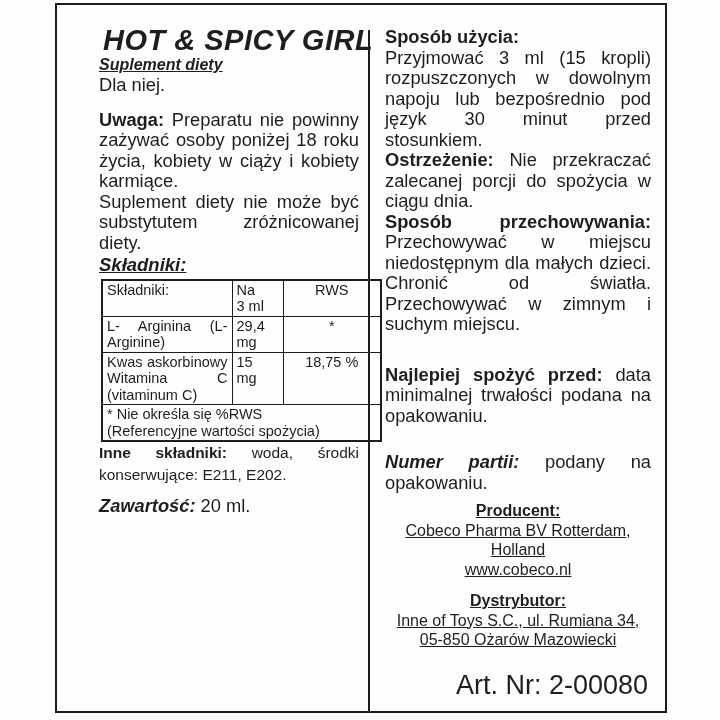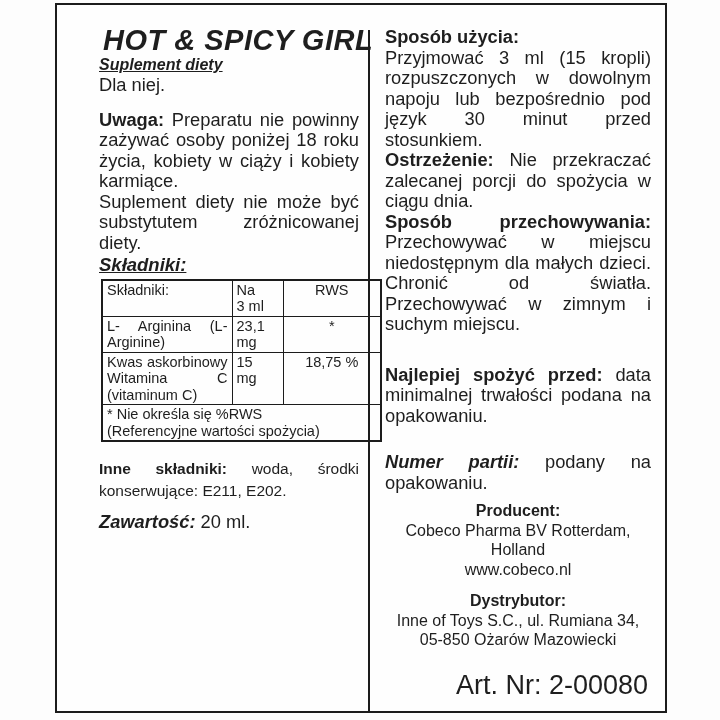--- a/index.html
+++ b/index.html
@@ -77,25 +77,25 @@
     padding: 1px 4px;
   }
   td.c-name   { width: 130px; text-align: justify; padding: 1px 9px; }
   td.c-name-h { width: 130px; padding-left: 16px; }
   td.c-amt    { width: 51px; text-align: left; white-space: pre-line; margin-top: 16px; }
   td.c-rws    { width: 98px; text-align: center; white-space: pre-line; }
   td.c-foot   { white-space: pre-line; padding: 2px 8px; }
 
   .other-para {
     font-size: 15.5px; line-height: 21.5px;
-    text-align: justify; margin-top: 16px;
+    text-align: justify; margin-top: 0;
   }
   .volume-line { font-size: 18.3px; line-height: 21px; }
 
-  .maker-block { text-align: center; font-size: 16px; line-height: 19.5px; }
+  .maker-block { text-align: center; font-size: 16px; line-height: 19.5px; text-decoration: underline; }
 
   .artnr {
     font-size: 27px; font-weight: normal; line-height: 30px;
     text-align: center;
     position: relative; left: 34px;
     white-space: nowrap;
   }
 </style>
 </head>
 <body>
@@ -120,21 +120,21 @@
       <table class="ing">
         <tbody>
           <tr>
             <td class="c-name-h">Składniki:</td>
             <td class="c-amt">Na
 3 ml</td>
             <td class="c-rws">RWS</td>
           </tr>
           <tr>
             <td class="c-name">L- Arginina (L-Arginine)</td>
-            <td class="c-amt">23,1
+            <td class="c-amt">29,4
 mg</td>
             <td class="c-rws">*</td>
           </tr>
           <tr>
             <td class="c-name">Kwas askorbinowy Witamina C (vitaminum C)</td>
             <td class="c-amt">15
 mg</td>
             <td class="c-rws">18,75 %</td>
           </tr>
           <tr>

